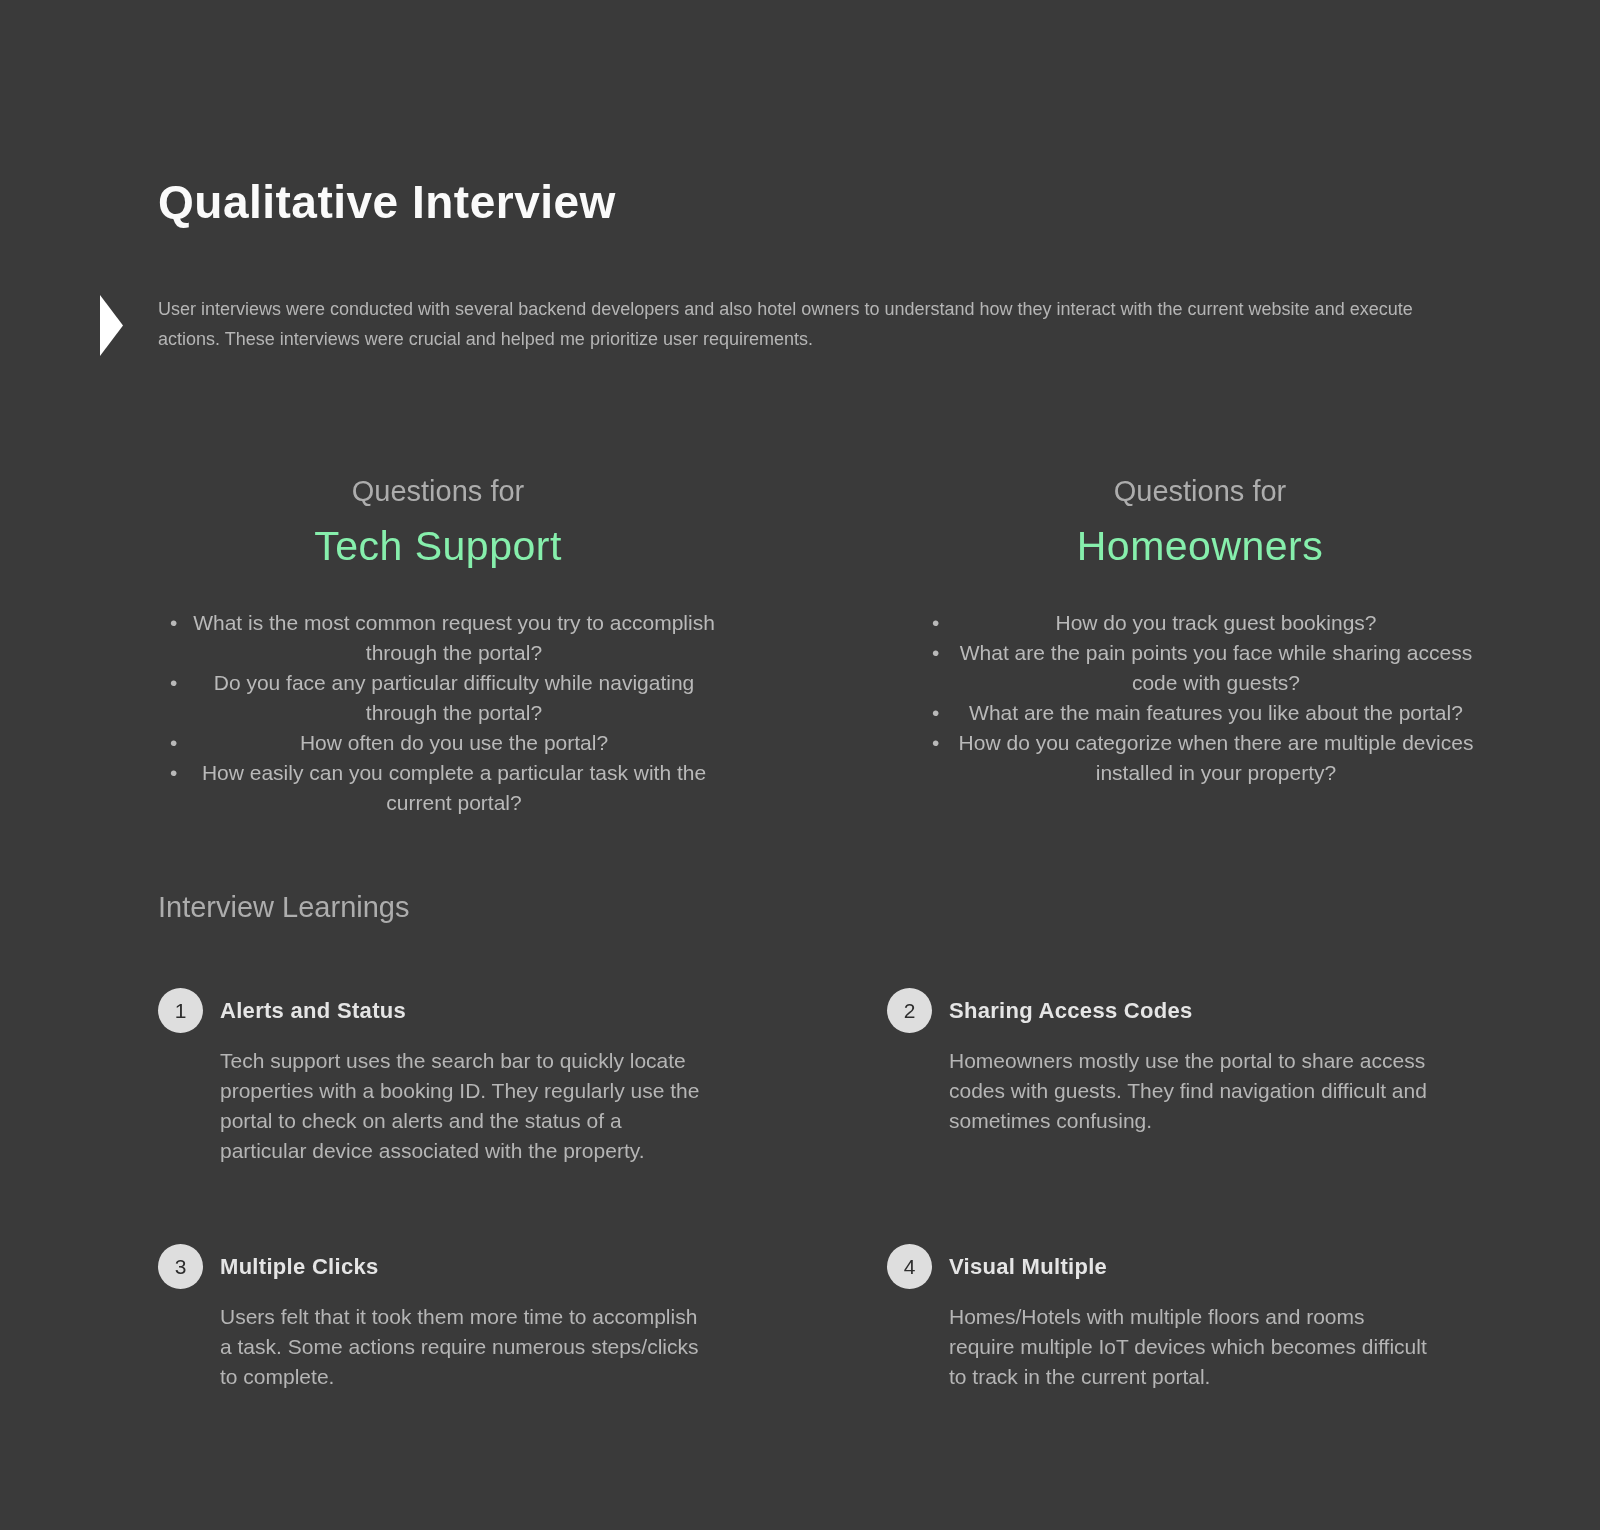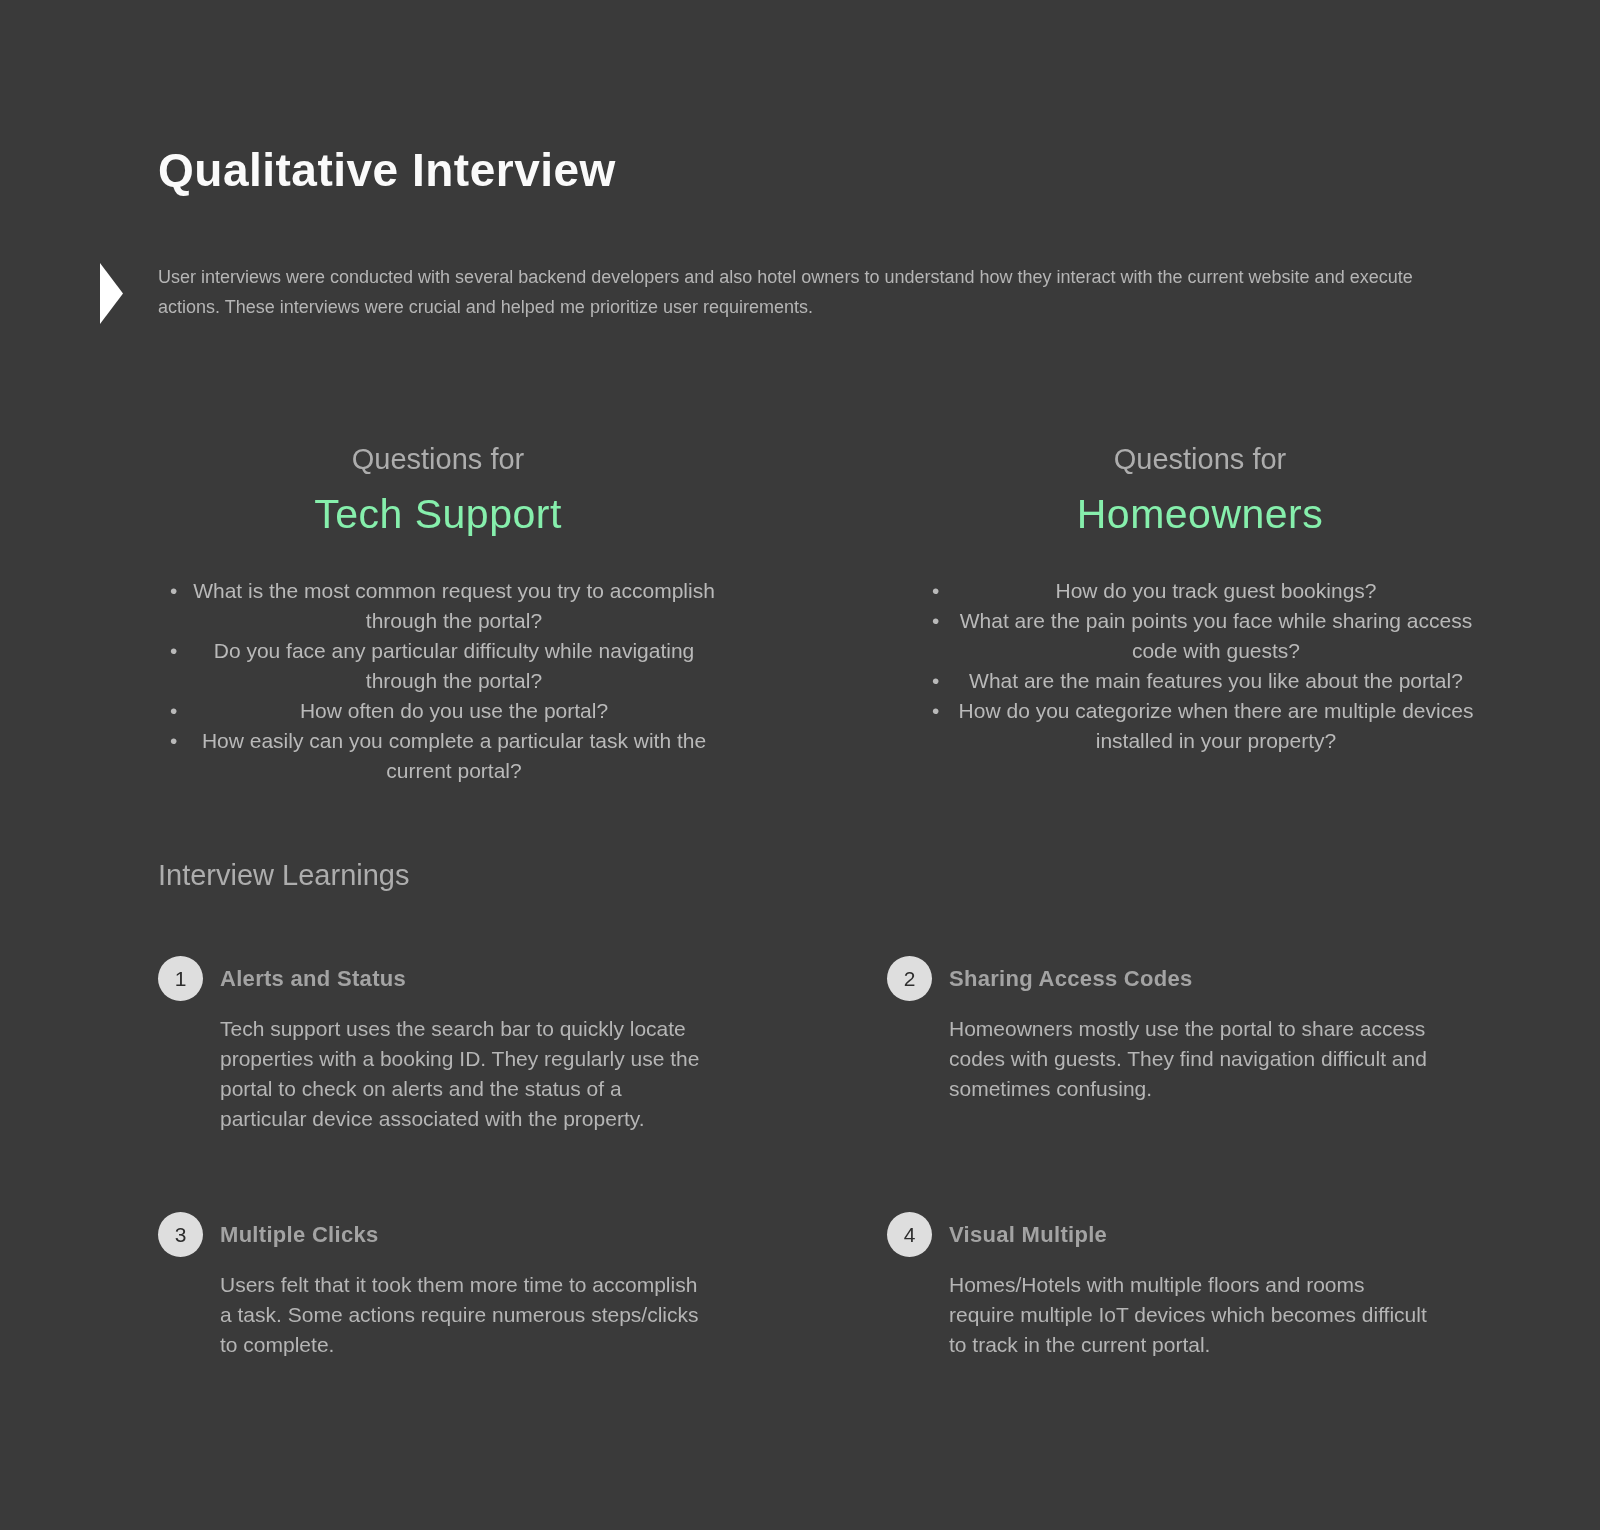--- a/index.html
+++ b/index.html
@@ -8,20 +8,21 @@
 
   .page {
     position: relative;
     width: 1600px;
     height: 1530px;
     background: #3a3a3a;
     overflow: hidden;
   }
   .content {
     padding: 140px 120px 0 158px;
+    margin-top: 32px;
   }
 
   
   .page-title {
     color: #fafafa;
     font-size: 46px;
     font-weight: 700;
     letter-spacing: 0.5px;
     line-height: 60px;
   }
@@ -115,21 +116,21 @@
     color: #2e2e2e;
     font-size: 21px;
     display: flex;
     align-items: center;
     justify-content: center;
   }
   .learning-content {
     width: 480px;
   }
   .learning-title {
-    color: #a3a3a3;
+    color: #e5e5e5;
     font-size: 22px;
     font-weight: 700;
     line-height: 45px; 
     letter-spacing: 0.3px;
   }
   .learning-body {
     margin-top: 13px;
     color: #b5b5b5;
     font-size: 21px;
     line-height: 30px;

